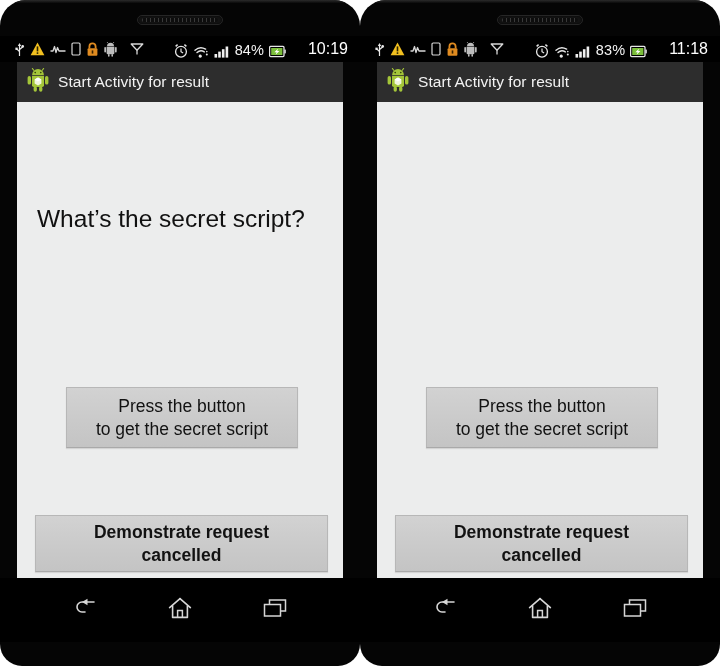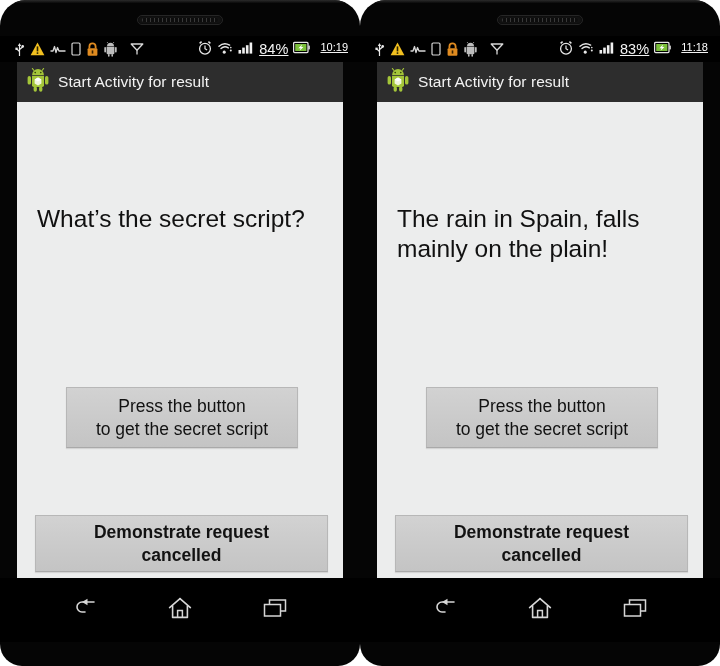--- a/index.html
+++ b/index.html
@@ -81,37 +81,36 @@
     background: #000;
   }
   .sb-left {
     display: flex;
     align-items: center;
     gap: 5px;
     margin-left: 14px;
   }
   .sb-right {
     display: flex;
-    align-items: flex-start;
+    align-items: flex-end;
     gap: 5px;
     margin-left: auto;
     margin-right: 12px;
-    text-decoration: underline;
   }
   .sb-icon { display: inline-flex; align-items: center; justify-content: center; }
   .sb-text {
     font-size: 14.5px;
     letter-spacing: 0.1px;
     color: #f4f4f4;
     font-family: "Liberation Sans", sans-serif;
   }
   .sb-clock {
-    font-size: 11px;
+    font-size: 16px;
     color: #ffffff;
-    margin-left: 5px;
+    margin-left: 17px;
   }
 
   
   .screen {
     position: absolute;
     left: 17px;
     top: 62px;
     width: 326px;
     height: 516px;
     background: #8b5cf6;
@@ -515,21 +514,20 @@
             <circle cx="8.2" cy="4.6" r="0.8" fill="#2f3d0c"></circle>
             <circle cx="13.8" cy="4.6" r="0.8" fill="#2f3d0c"></circle>
             <path d="M11 9.6 L14.4 11.6 L14.4 15.4 L11 17.4 L7.6 15.4 L7.6 11.6 Z" fill="#f4f8e6" opacity="0.95"></path>
             <path d="M11 9.6 L14.4 11.6 L11 13.6 L7.6 11.6 Z" fill="#ffffff"></path>
           </svg>
         </span>
         <span class="title">Start Activity for result</span>
       </div>
 
       <div class="content">
-        <div class="prompt">The rain in Spain, falls mainly on the plain!</div>
 
         <div class="btn btn-secret">
           <span>
             <span>Press the button</span><br>
             <span>to get the secret script</span>
           </span>
         </div>
 
         <div class="btn btn-cancel">
           <span>

